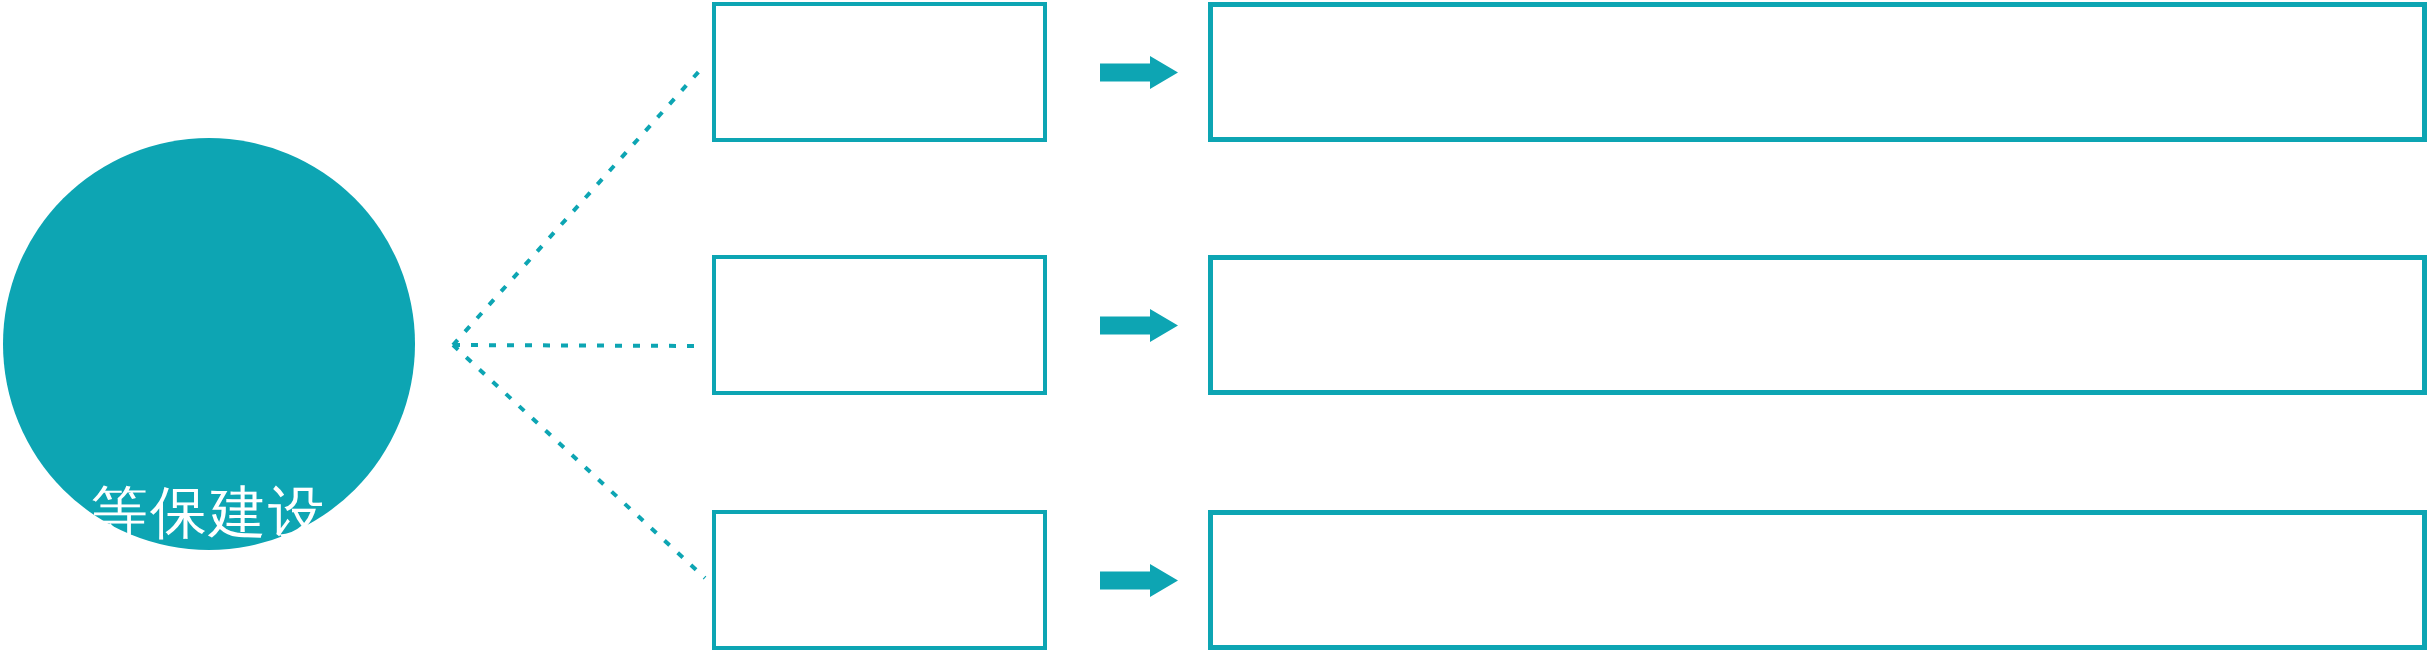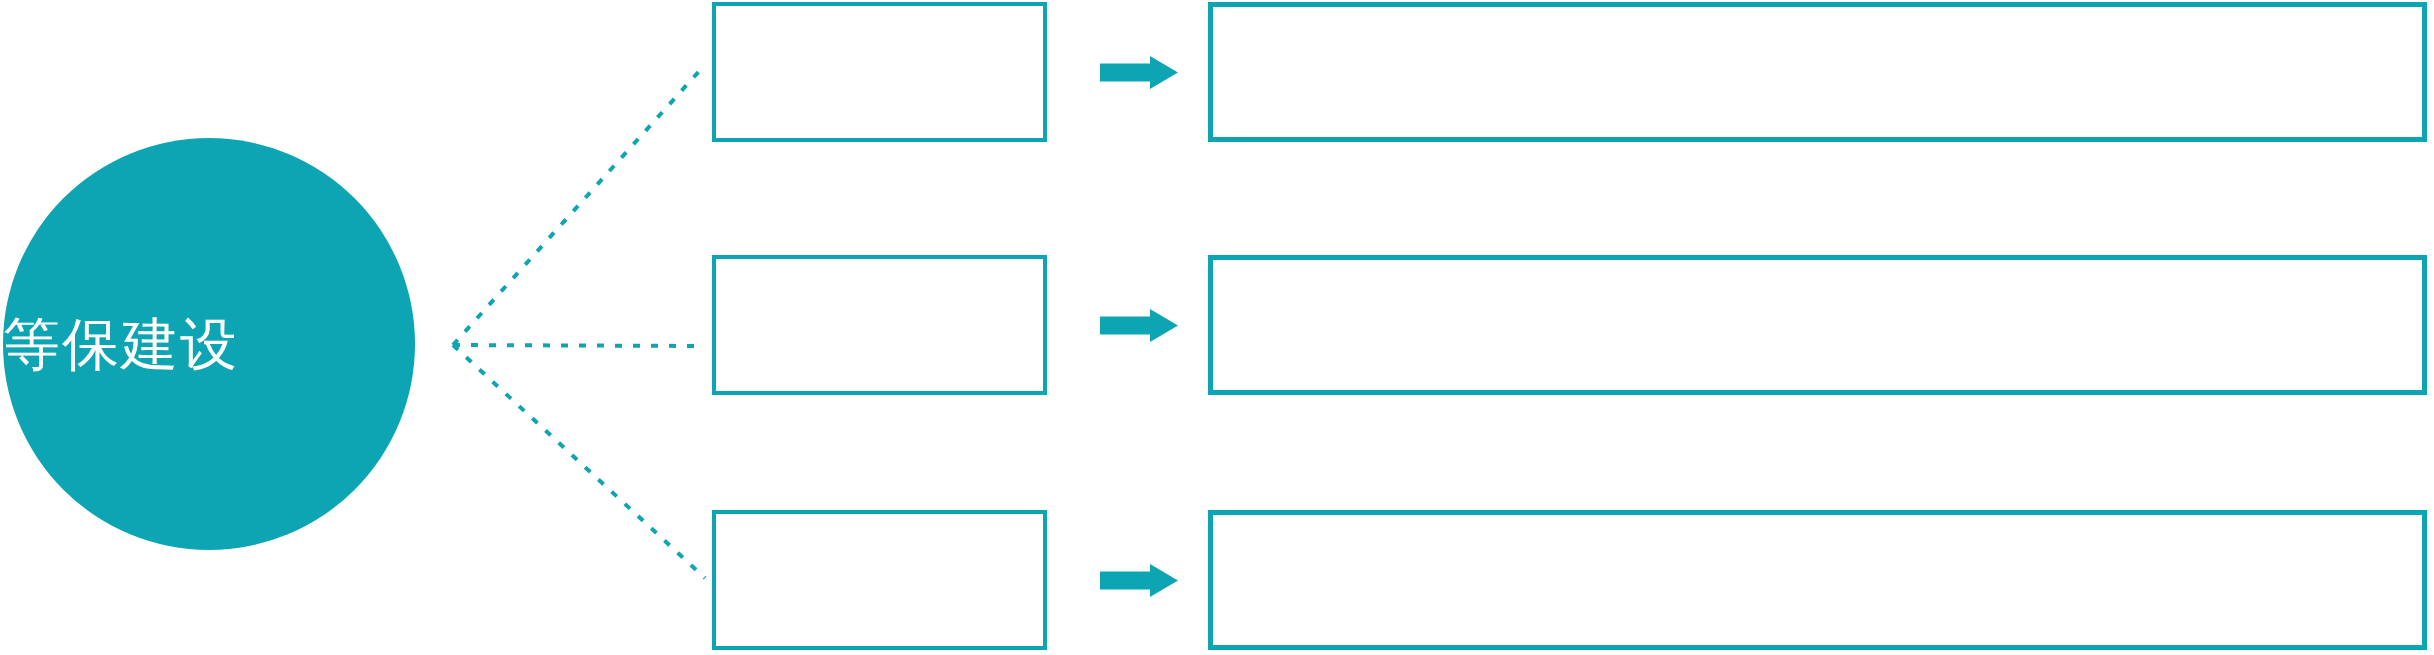--- a/index.html
+++ b/index.html
@@ -34,22 +34,22 @@
   }
   .hub-circle {
     position: absolute;
     left: 3px;
     top: 138px;
     width: 412px;
     height: 412px;
     border-radius: 50%;
     background: var(--accent);
     display: flex;
-    flex-direction: column;
-    align-items: flex-start;
+    flex-direction: row;
+    align-items: flex-end;
     justify-content: center;
     text-align: center;
   }
   .hub-line {
     color: #ffffff;
     font-size: 57px;
     line-height: 75px;
     font-weight: 300;
     letter-spacing: 2px;
     white-space: nowrap;

